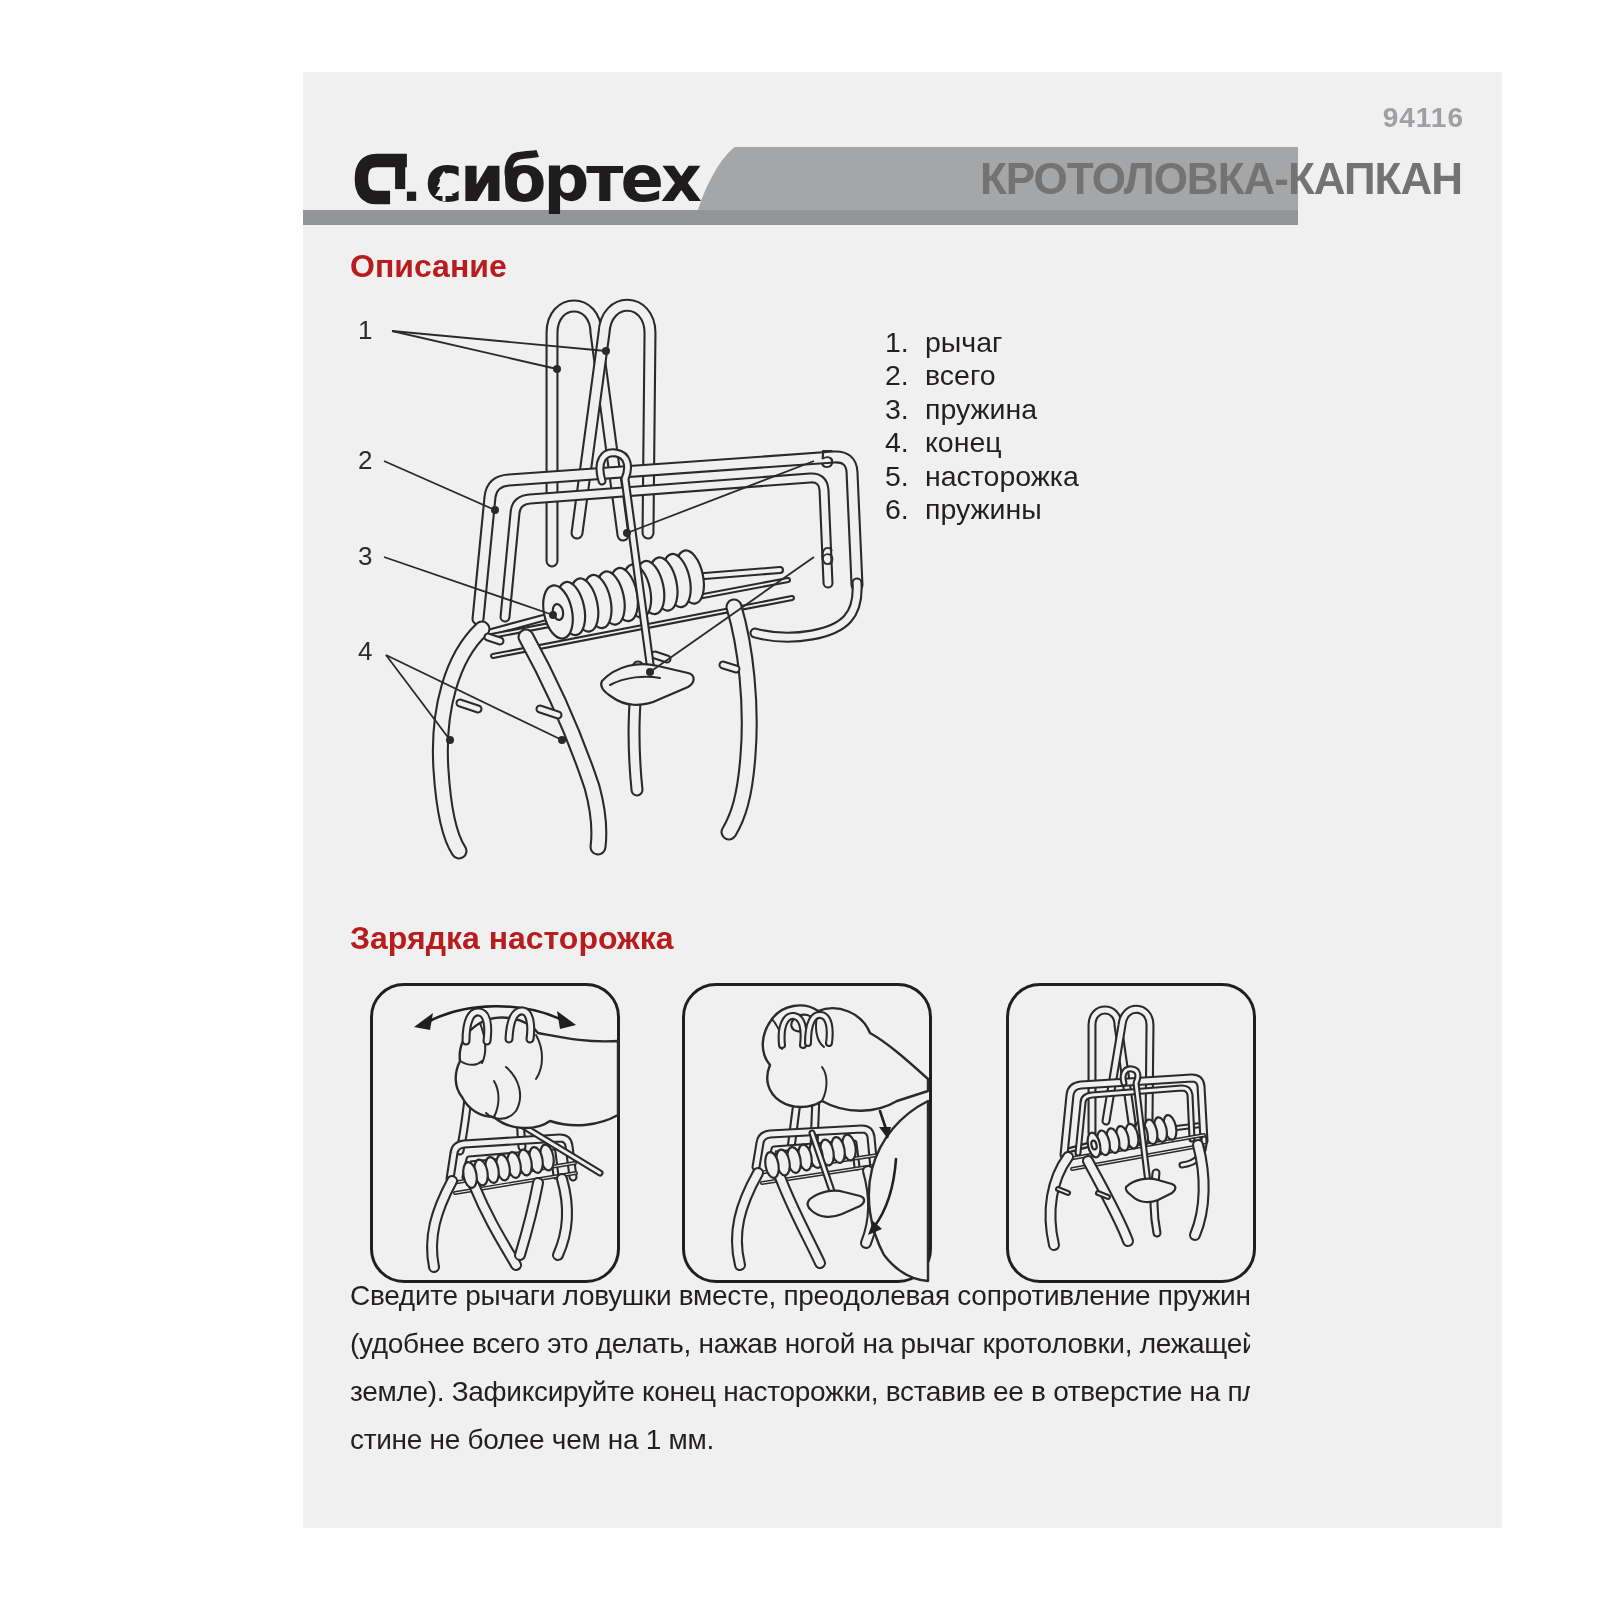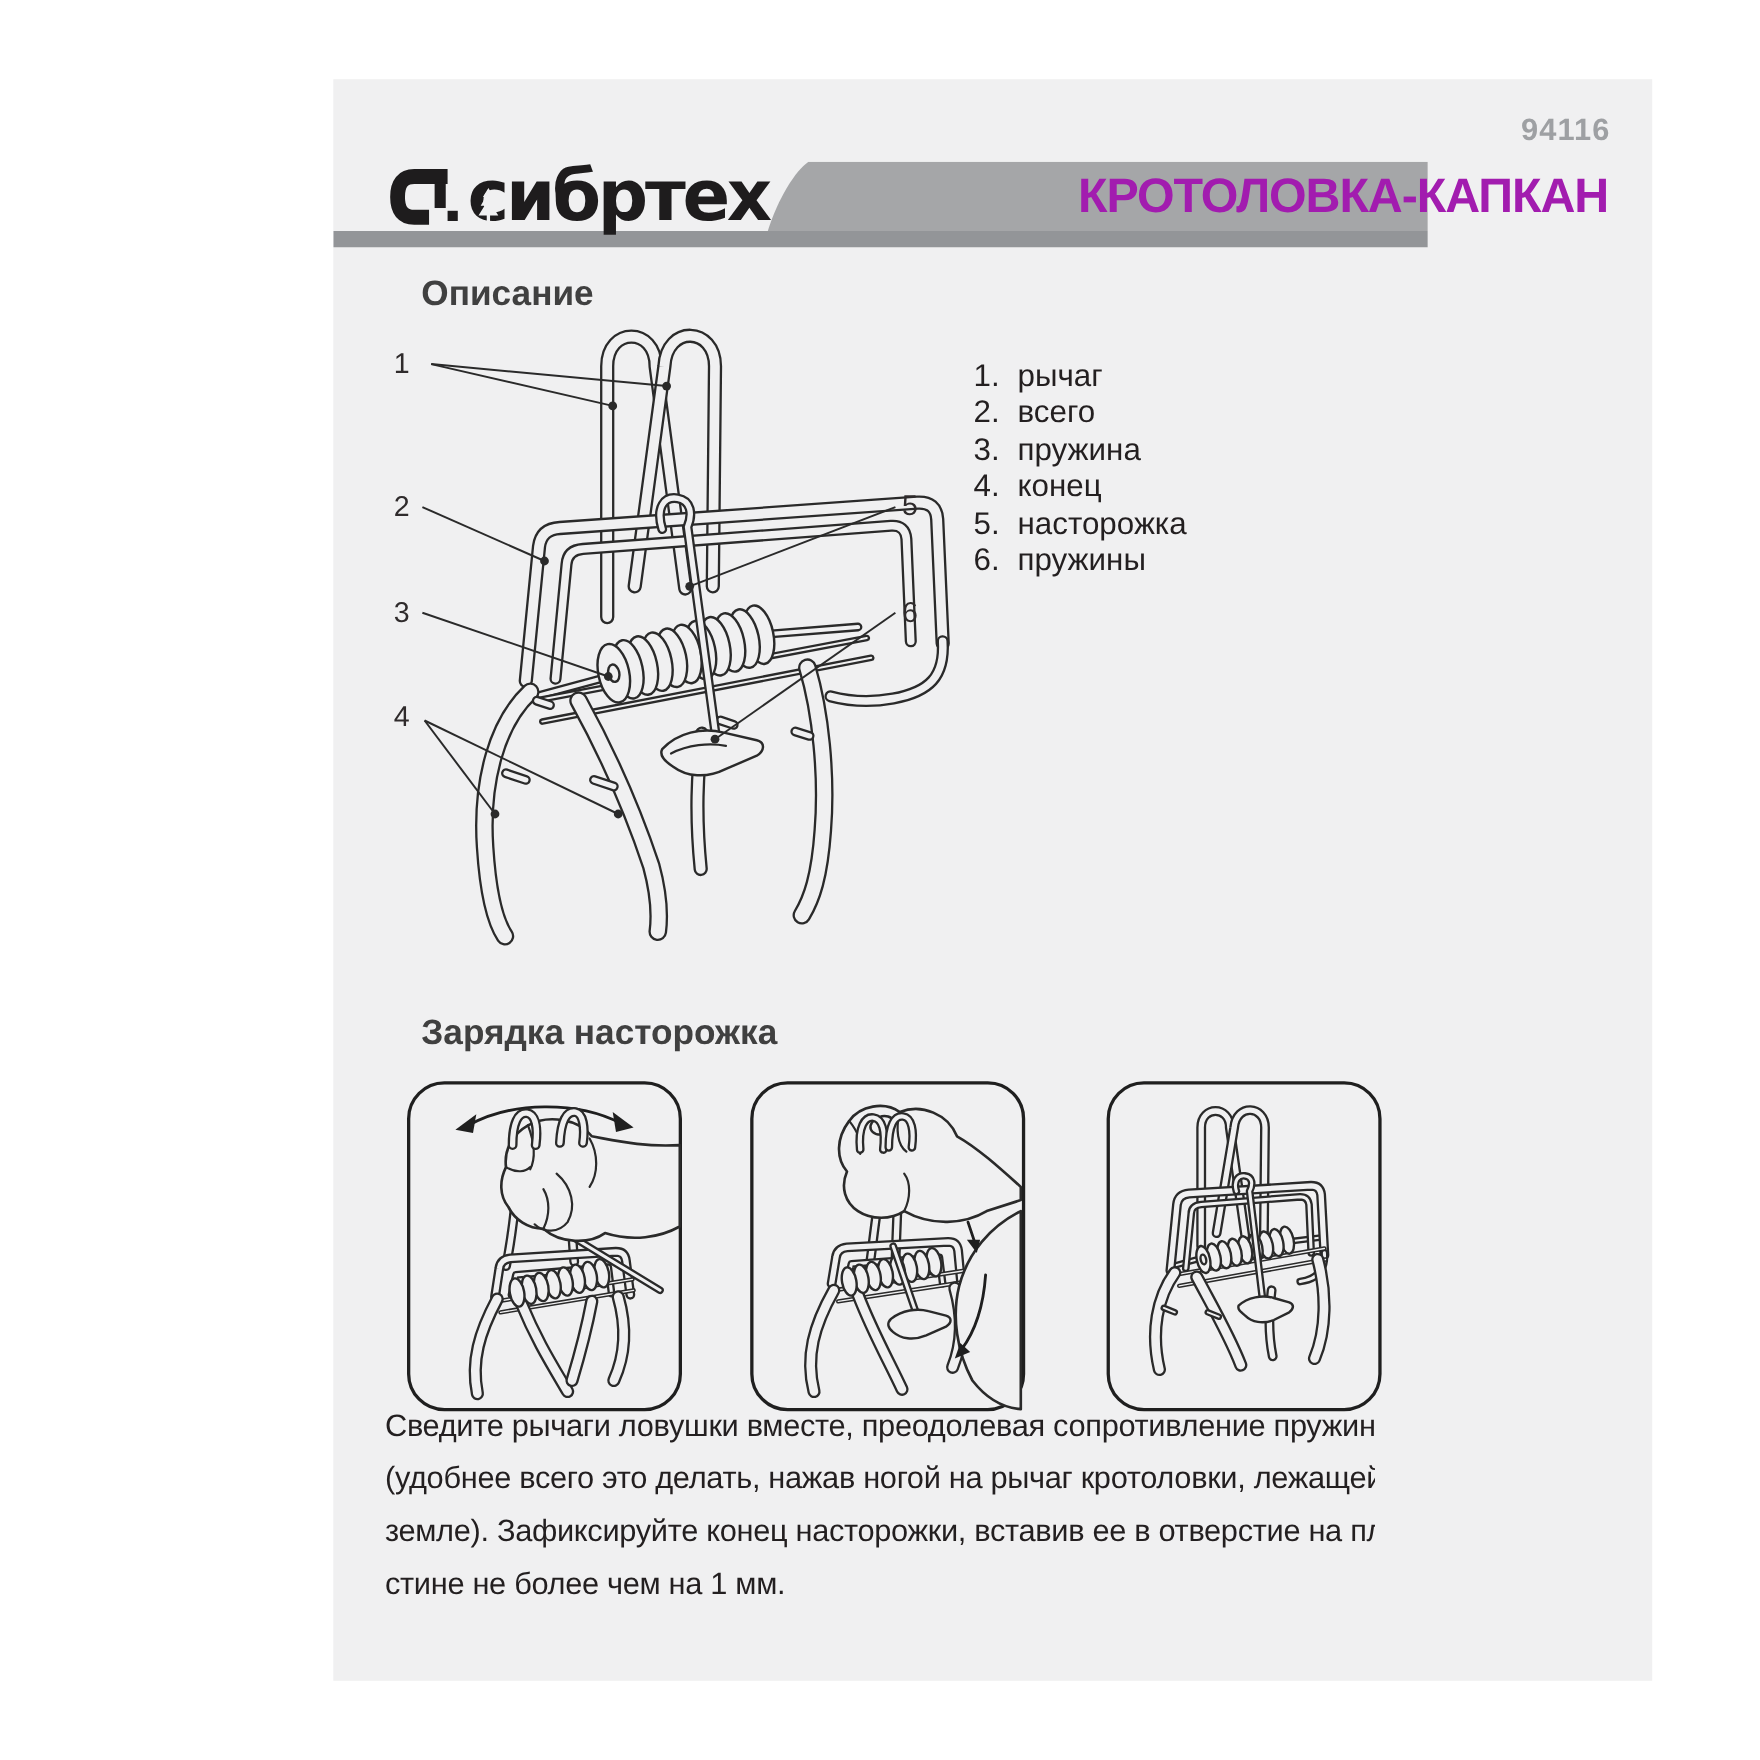--- a/index.html
+++ b/index.html
@@ -10,27 +10,27 @@
     --text:#231f20;
     --line:#2a2a2a;
   }
   html,body{margin:0;padding:0;width:1600px;height:1600px;background:#ffffff;overflow:hidden;
     font-family:"Liberation Sans",sans-serif;color:var(--text);}
   .card{position:absolute;left:303px;top:72px;width:1199px;height:1456px;background:var(--card_bg);}
 
   .code{position:absolute;top:30px;right:38px;font-size:28px;font-weight:700;color:var(--code);letter-spacing:1px;}
   .band-svg{position:absolute;left:0;top:75px;width:995px;height:78px;display:block;}
   .title{position:absolute;top:75px;right:40px;left:440px;height:63px;display:flex;align-items:center;justify-content:flex-end;
-    font-size:44px;font-weight:700;letter-spacing:-1px;color:#a21caf;white-space:nowrap;}
+    font-size:44px;font-weight:700;letter-spacing:-1px;color:#737373;white-space:nowrap;}
   .logo{position:absolute;left:50px;top:74px;height:66px;display:flex;align-items:center;}
   .logo-text{position:relative;margin-left:8px;font-family:"DejaVu Sans",sans-serif;font-size:64px;line-height:66px;
     font-weight:700;letter-spacing:-3px;color:#1e1c1d;}
   .logo-tree{position:absolute;left:80px;bottom:11px;width:22px;height:30px;}
 
-  .h2{position:absolute;left:47px;font-size:32px;font-weight:700;color:#404040;margin-left:33px;}
+  .h2{position:absolute;left:47px;font-size:32px;font-weight:700;color:#b91c1c;}
   .h2.desc{top:176px;}
   .h2.load{top:848px;}
 
   .figure{position:absolute;left:37px;top:213px;width:530px;height:595px;}
 
   .parts{position:absolute;left:582px;top:254px;font-size:28.5px;}
   .part-row{display:flex;height:33.4px;align-items:baseline;line-height:33.4px;}
   .part-num{width:34px;flex:0 0 34px;}
   .part-label{margin-left:6px;}
 

